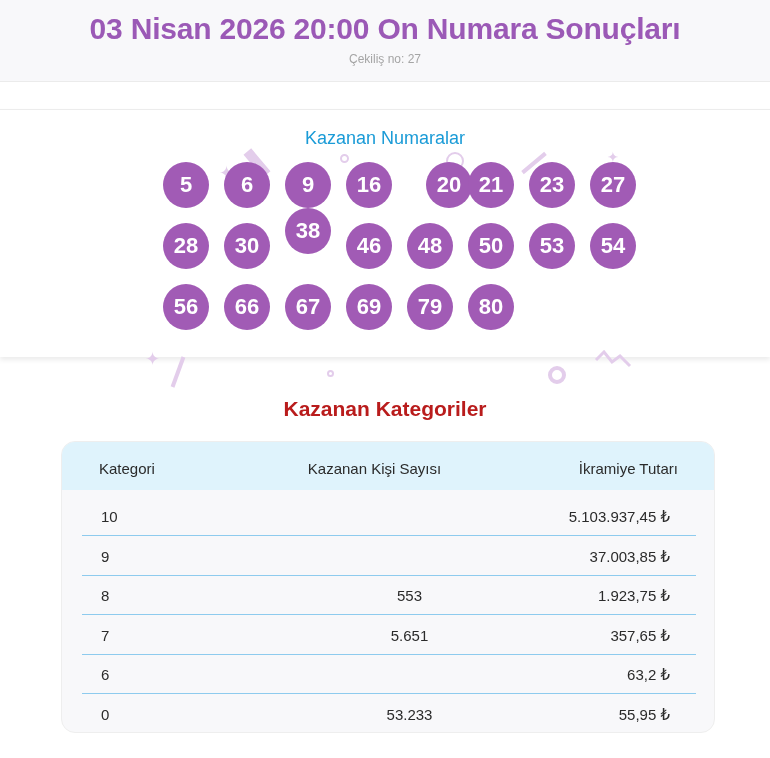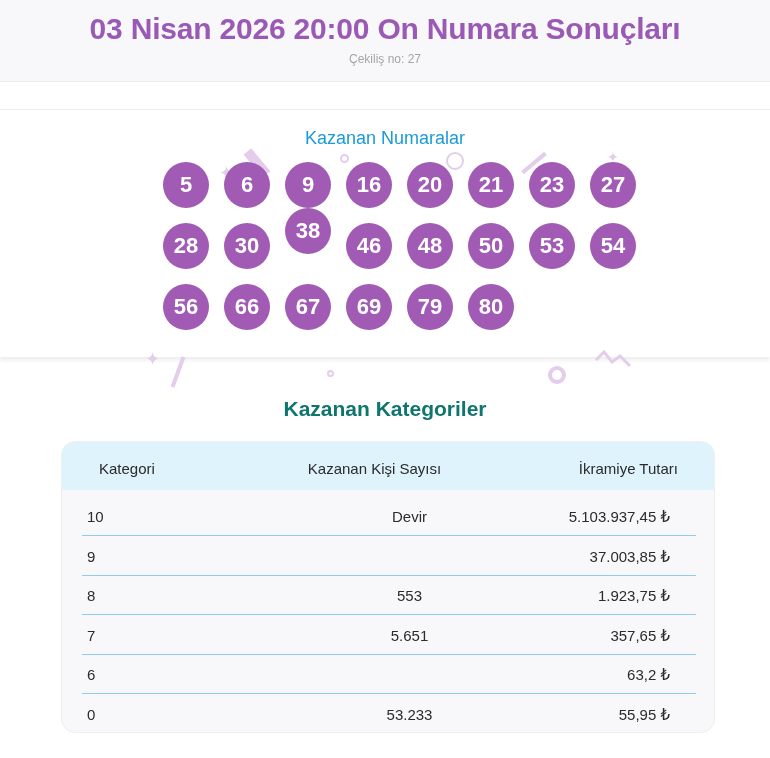--- a/index.html
+++ b/index.html
@@ -36,40 +36,40 @@
       display: flex; align-items: center; justify-content: center;
     }
 
     .deco { position: absolute; background: #e3cdeb; }
     .deco-ring { position: absolute; border: 2px solid #e3cdeb; border-radius: 50%; background: transparent; }
     .deco-ring.thick { border-width: 4px; }
     .star { position: absolute; color: #e3cdeb; font-size: 18px; line-height: 1; }
 
     .cat-title {
       position: absolute; left: 0; right: 0; top: 397px; text-align: center;
-      font-size: 21px; font-weight: bold; color: #0f766e;
+      font-size: 21px; font-weight: bold; color: #b91c1c;
     }
 
     .table-card {
       position: absolute; left: 61px; top: 441px; width: 654px; height: 292px;
       background: #f8f8fa; border-radius: 14px; overflow: hidden;
       border: 1px solid #eeeeee;
     }
     .thead {
       position: absolute; left: 0; top: 0; width: 654px; height: 48px;
       background: #dff3fc;
     }
     .th { position: absolute; top: 18px; font-size: 15px; color: #2b2b2b; }
     .row {
       position: absolute; left: 20px; width: 614px; height: 40px;
       border-bottom: 1px solid #8ecbee;
     }
     .row.last { border-bottom: none; }
     .cell { position: absolute; top: 12px; font-size: 15px; color: #2b2b2b; }
-    .c1 { left: 5px; }
+    .c1 { left: 19px; }
     .c2 { left: 200px; width: 255px; text-align: center; }
     .c3 { right: 26px; text-align: right; }
   </style>
 </head>
 <body>
 
 <div class="header">
   <div class="title">03 Nisan 2026 20:00 On Numara Sonuçları</div>
   <div class="subtitle">Çekiliş no: 27</div>
 </div>
@@ -89,21 +89,21 @@
   <svg style="position:absolute;left:594px;top:240px;" width="40" height="22" viewBox="0 0 40 22">
     <polyline points="2,10 10,2 18,12 26,6 36,16" fill="none" stroke="#e3cdeb" stroke-width="3"></polyline>
   </svg>
 
   <div class="label">Kazanan Numaralar</div>
 
   <div class="ball" style="left:163px;top:52px;">5</div>
   <div class="ball" style="left:224px;top:52px;">6</div>
   <div class="ball" style="left:285px;top:52px;">9</div>
   <div class="ball" style="left:346px;top:52px;">16</div>
-  <div class="ball" style="left:407px;top:52px;">20</div>
+  <div class="ball" style="left:426px;top:52px;">20</div>
   <div class="ball" style="left:468px;top:52px;">21</div>
   <div class="ball" style="left:529px;top:52px;">23</div>
   <div class="ball" style="left:590px;top:52px;">27</div>
 
   <div class="ball" style="left:163px;top:113px;">28</div>
   <div class="ball" style="left:224px;top:113px;">30</div>
   <div class="ball" style="left:285px;top:98px;">38</div>
   <div class="ball" style="left:346px;top:113px;">46</div>
   <div class="ball" style="left:407px;top:113px;">48</div>
   <div class="ball" style="left:468px;top:113px;">50</div>
@@ -122,21 +122,20 @@
 
 <div class="table-card">
   <div class="thead">
     <div class="th" style="left:37px;">Kategori</div>
     <div class="th" style="left:220px;width:185px;text-align:center;">Kazanan Kişi Sayısı</div>
     <div class="th" style="right:38px;text-align:right;">İkramiye Tutarı</div>
   </div>
 
   <div class="row" style="top:54px;">
     <div class="cell c1">10</div>
-    <div class="cell c2">Devir</div>
     <div class="cell c3">5.103.937,45 ₺</div>
   </div>
   <div class="row" style="top:94px;">
     <div class="cell c1">9</div>
     <div class="cell c3">37.003,85 ₺</div>
   </div>
   <div class="row" style="top:133px;">
     <div class="cell c1">8</div>
     <div class="cell c2">553</div>
     <div class="cell c3">1.923,75 ₺</div>

